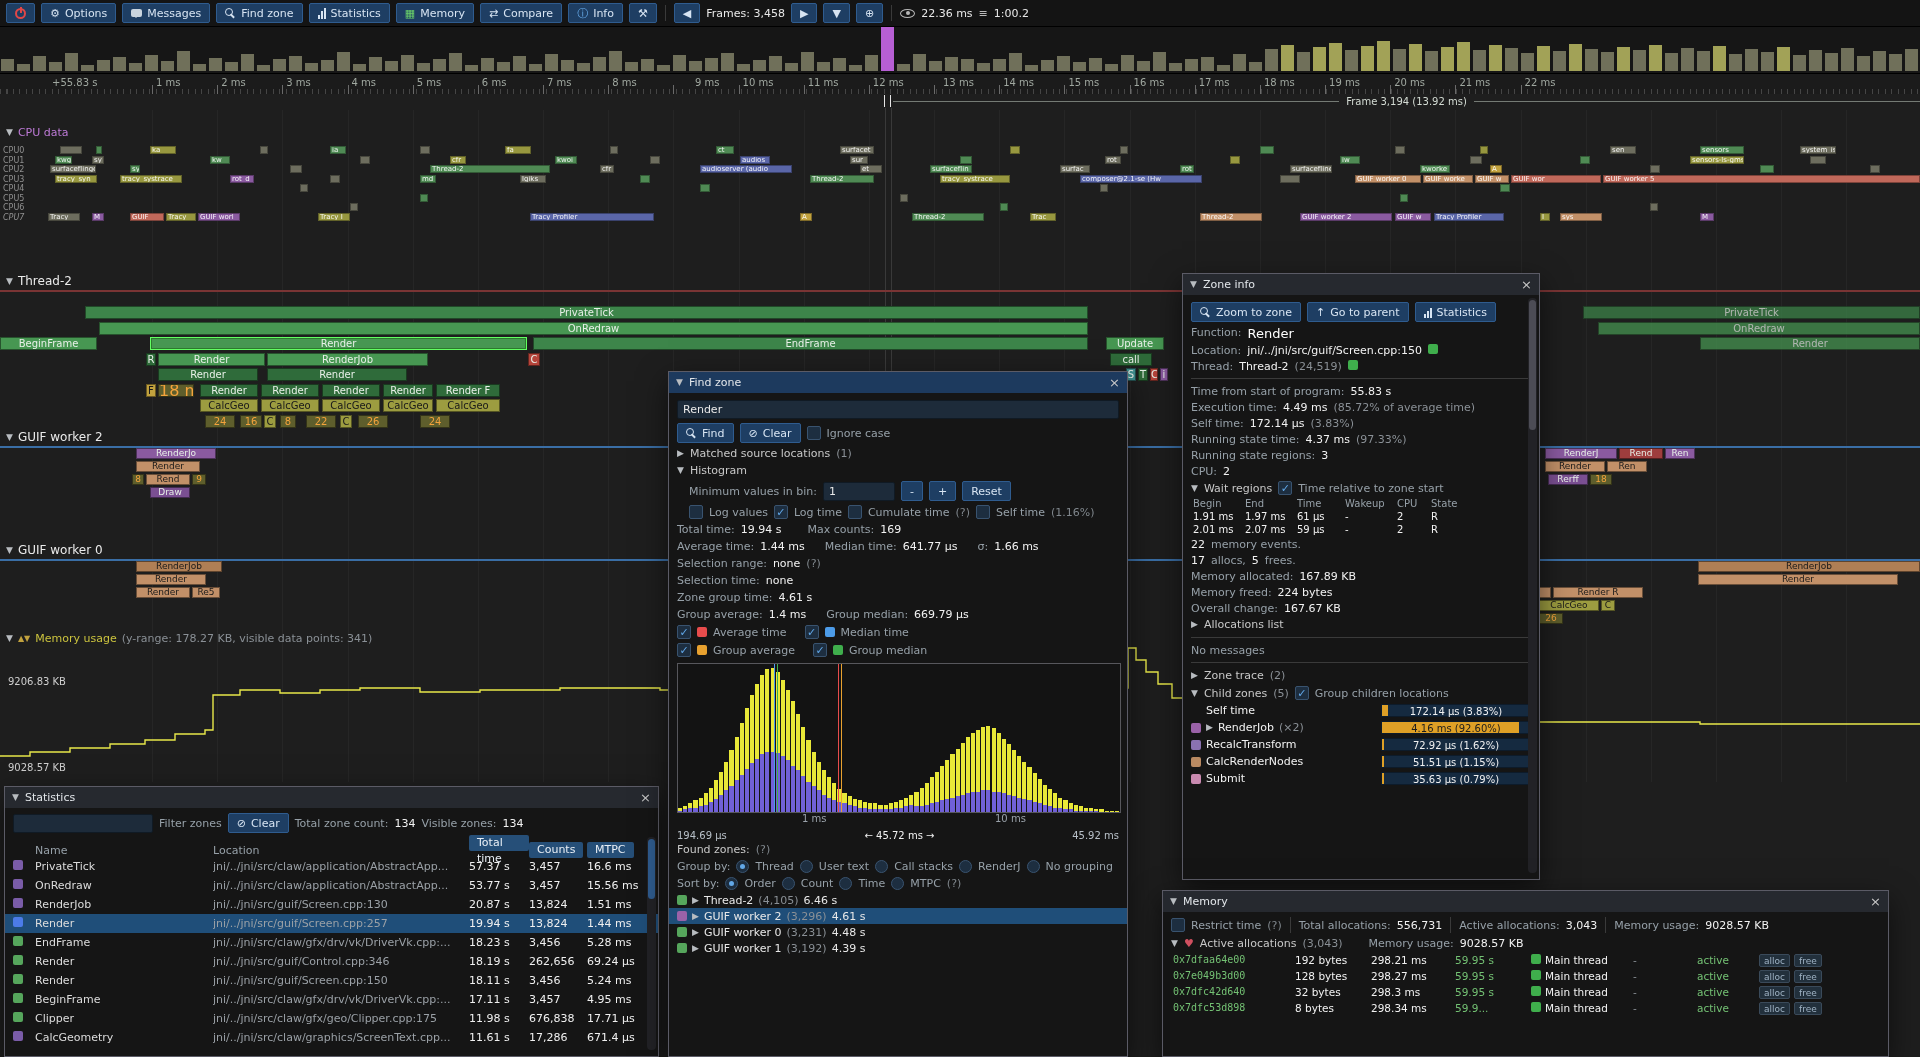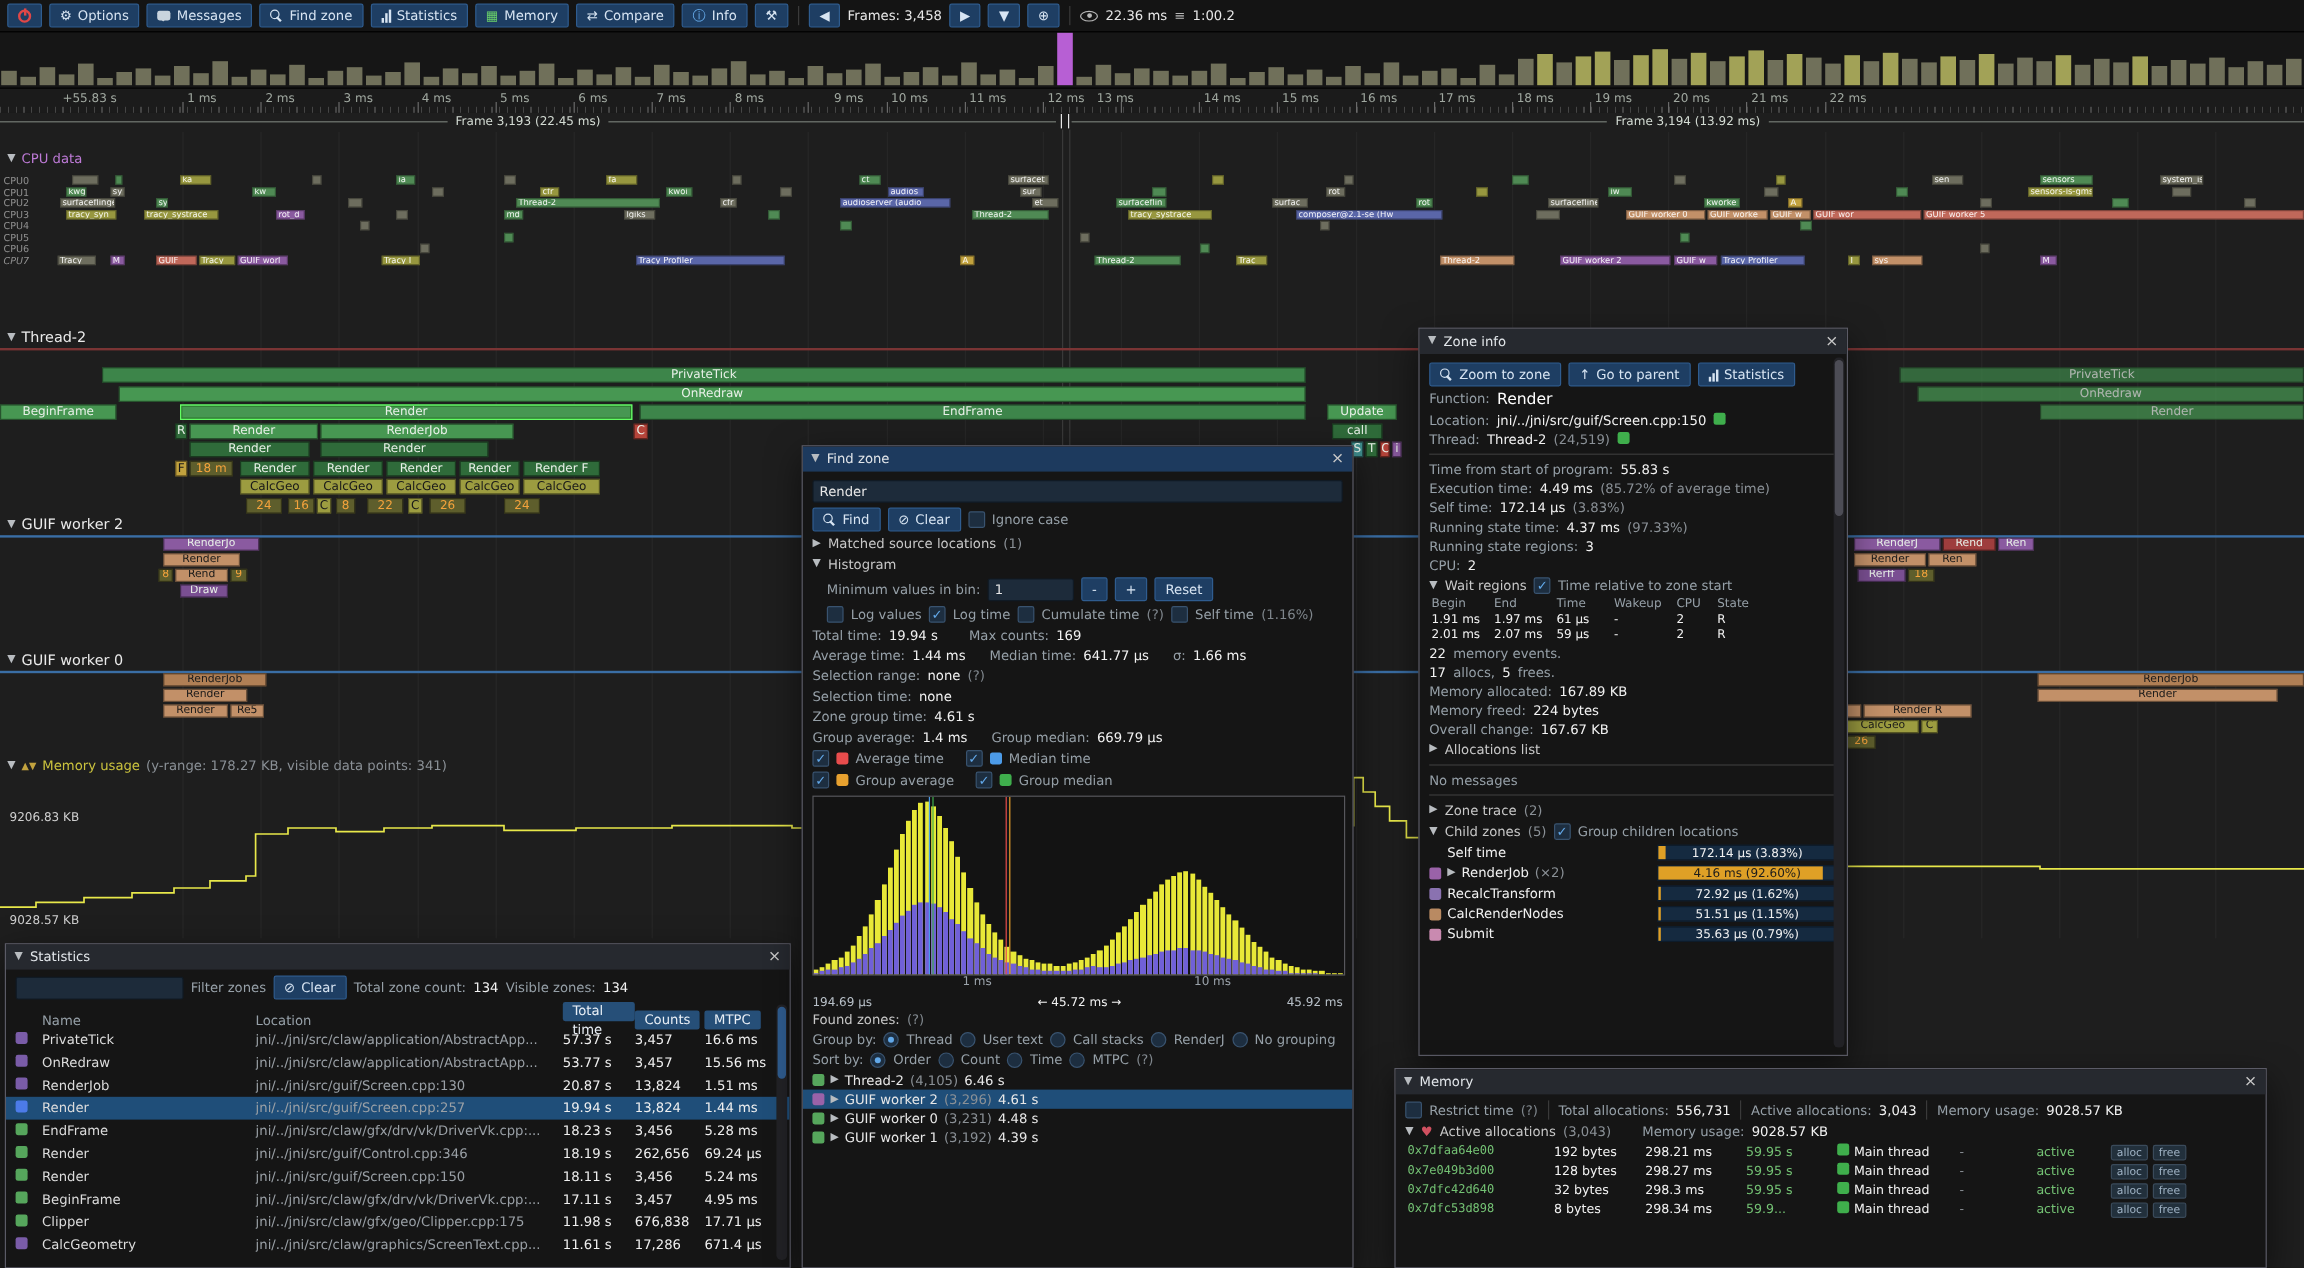--- a/index.html
+++ b/index.html
@@ -311,21 +311,21 @@
       <div class="tick" style="left: 612.19px;">8 ms</div>
       <div class="tickline" style="left: 673.36px;"></div>
       <div class="tick" style="left: 695px;">9 ms</div>
       <div class="tickline" style="left: 738.53px;"></div>
       <div class="tick" style="left: 742.53px;">10 ms</div>
       <div class="tickline" style="left: 803.7px;"></div>
       <div class="tick" style="left: 807.7px;">11 ms</div>
       <div class="tickline" style="left: 868.87px;"></div>
       <div class="tick" style="left: 872.87px;">12 ms</div>
       <div class="tickline" style="left: 934.04px;"></div>
-      <div class="tick" style="left: 914px;">13 ms</div>
+      <div class="tick" style="left: 943px;">13 ms</div>
       <div class="tickline" style="left: 999.21px;"></div>
       <div class="tick" style="left: 1003.21px;">14 ms</div>
       <div class="tickline" style="left: 1064.38px;"></div>
       <div class="tick" style="left: 1068.38px;">15 ms</div>
       <div class="tickline" style="left: 1129.55px;"></div>
       <div class="tick" style="left: 1133.55px;">16 ms</div>
       <div class="tickline" style="left: 1194.72px;"></div>
       <div class="tick" style="left: 1198.72px;">17 ms</div>
       <div class="tickline" style="left: 1259.89px;"></div>
       <div class="tick" style="left: 1263.89px;">18 ms</div>
@@ -333,25 +333,20 @@
       <div class="tick" style="left: 1329.06px;">19 ms</div>
       <div class="tickline" style="left: 1390.23px;"></div>
       <div class="tick" style="left: 1394.23px;">20 ms</div>
       <div class="tickline" style="left: 1455.4px;"></div>
       <div class="tick" style="left: 1459.4px;">21 ms</div>
       <div class="tickline" style="left: 1520.57px;"></div>
       <div class="tick" style="left: 1524.57px;">22 ms</div>
     </div>
 
   <div class="frame-bar">
-    <div class="fseg" style="left:0;width:880px">
-        <span class="fl"></span>
-        <span class="ft">Frame 3,193 (22.45 ms)</span>
-        <span class="fl"></span>
-      </div>
     <div class="fb-sep" style="left:884px"></div>
     <div class="fseg" style="left:893px;width:1027px">
         <span class="fl"></span>
         <span class="ft">Frame 3,194 (13.92 ms)</span>
         <span class="fl"></span>
       </div>
   </div>
 
   <div id="gridlines">
       <div class="vgrid" style="left: 152px;"></div>
@@ -514,21 +509,21 @@
       <div class="zone" style="left: 267px; width: 161px; top: 352.5px; height: 13px; line-height: 11px; font-size: 10px; background: rgb(71, 151, 82);">RenderJob</div>
       <div class="zone" style="left: 528px; width: 12px; top: 352.5px; height: 13px; line-height: 11px; font-size: 10px; background: rgb(181, 68, 58);">C</div>
       <div class="zone" style="left: 1110px; width: 42px; top: 352.5px; height: 13px; line-height: 11px; font-size: 10px; background: rgb(47, 107, 58);">call</div>
       <div class="zone" style="left: 158px; width: 100px; top: 368px; height: 13px; line-height: 11px; font-size: 10px; background: rgb(47, 107, 58);">Render</div>
       <div class="zone" style="left: 267px; width: 140px; top: 368px; height: 13px; line-height: 11px; font-size: 10px; background: rgb(47, 107, 58);">Render</div>
       <div class="zone" style="left: 1126px; width: 10px; top: 368px; height: 13px; line-height: 11px; font-size: 10px; background: rgb(63, 143, 143);">S</div>
       <div class="zone" style="left: 1138px; width: 10px; top: 368px; height: 13px; line-height: 11px; font-size: 10px; background: rgb(47, 107, 58);">T</div>
       <div class="zone" style="left: 1150px; width: 8px; top: 368px; height: 13px; line-height: 11px; font-size: 10px; background: rgb(181, 68, 58);">C</div>
       <div class="zone" style="left: 1160px; width: 8px; top: 368px; height: 13px; line-height: 11px; font-size: 10px; background: rgb(138, 90, 160);">i</div>
       <div class="zone" style="left: 146px; width: 10px; top: 383.5px; height: 13px; line-height: 11px; font-size: 10px; background: rgb(194, 162, 62); color: rgb(25, 25, 25);">F</div>
-      <div class="zone" style="left: 158px; width: 36px; top: 383.5px; height: 13px; line-height: 11px; font-size: 10px; background: rgb(94, 94, 44); color: rgb(244, 163, 60);">18 m</div>
+      <div class="zone" style="left: 158px; width: 36px; top: 383.5px; height: 13px; line-height: 11px; font-size: 16px; background: rgb(94, 94, 44); color: rgb(244, 163, 60);">18 m</div>
       <div class="zone" style="left: 200px; width: 58px; top: 383.5px; height: 13px; line-height: 11px; font-size: 10px; background: rgb(47, 107, 58);">Render</div>
       <div class="zone" style="left: 261px; width: 58px; top: 383.5px; height: 13px; line-height: 11px; font-size: 10px; background: rgb(47, 107, 58);">Render</div>
       <div class="zone" style="left: 322px; width: 58px; top: 383.5px; height: 13px; line-height: 11px; font-size: 10px; background: rgb(47, 107, 58);">Render</div>
       <div class="zone" style="left: 383px; width: 50px; top: 383.5px; height: 13px; line-height: 11px; font-size: 10px; background: rgb(47, 107, 58);">Render</div>
       <div class="zone" style="left: 436px; width: 64px; top: 383.5px; height: 13px; line-height: 11px; font-size: 10px; background: rgb(47, 107, 58);">Render F</div>
       <div class="zone" style="left: 200px; width: 58px; top: 399px; height: 13px; line-height: 11px; font-size: 10px; background: rgb(156, 156, 64); color: rgb(25, 25, 25);">CalcGeo</div>
       <div class="zone" style="left: 261px; width: 58px; top: 399px; height: 13px; line-height: 11px; font-size: 10px; background: rgb(156, 156, 64); color: rgb(25, 25, 25);">CalcGeo</div>
       <div class="zone" style="left: 322px; width: 58px; top: 399px; height: 13px; line-height: 11px; font-size: 10px; background: rgb(156, 156, 64); color: rgb(25, 25, 25);">CalcGeo</div>
       <div class="zone" style="left: 383px; width: 50px; top: 399px; height: 13px; line-height: 11px; font-size: 10px; background: rgb(156, 156, 64); color: rgb(25, 25, 25);">CalcGeo</div>
       <div class="zone" style="left: 436px; width: 64px; top: 399px; height: 13px; line-height: 11px; font-size: 10px; background: rgb(156, 156, 64); color: rgb(25, 25, 25);">CalcGeo</div>

